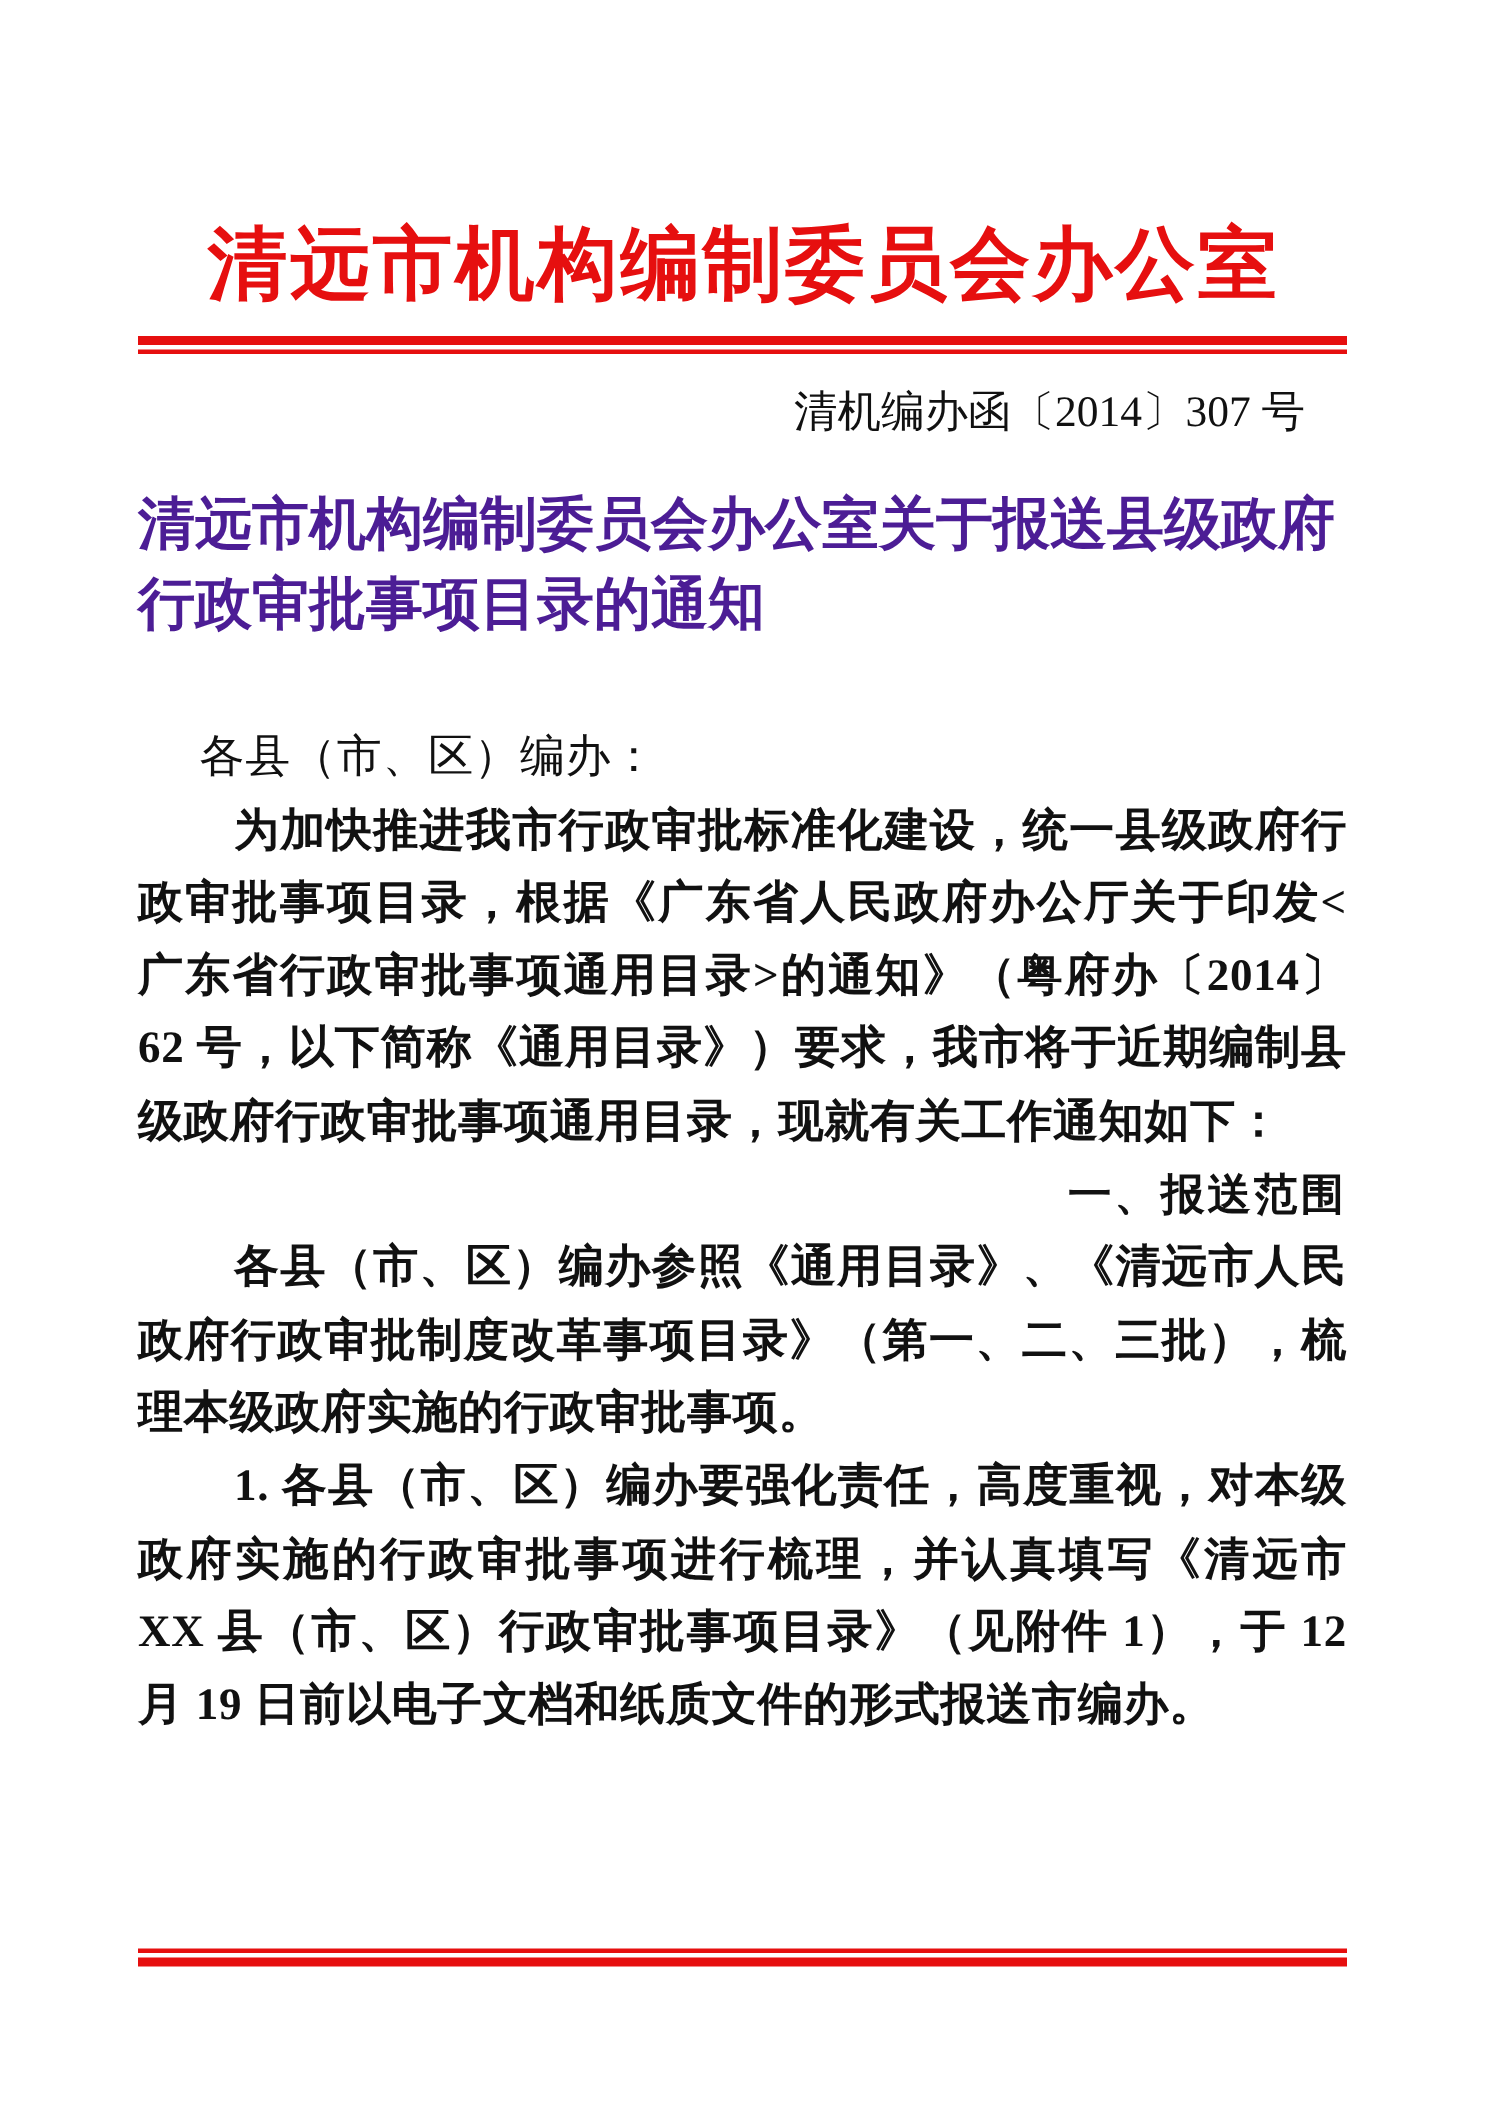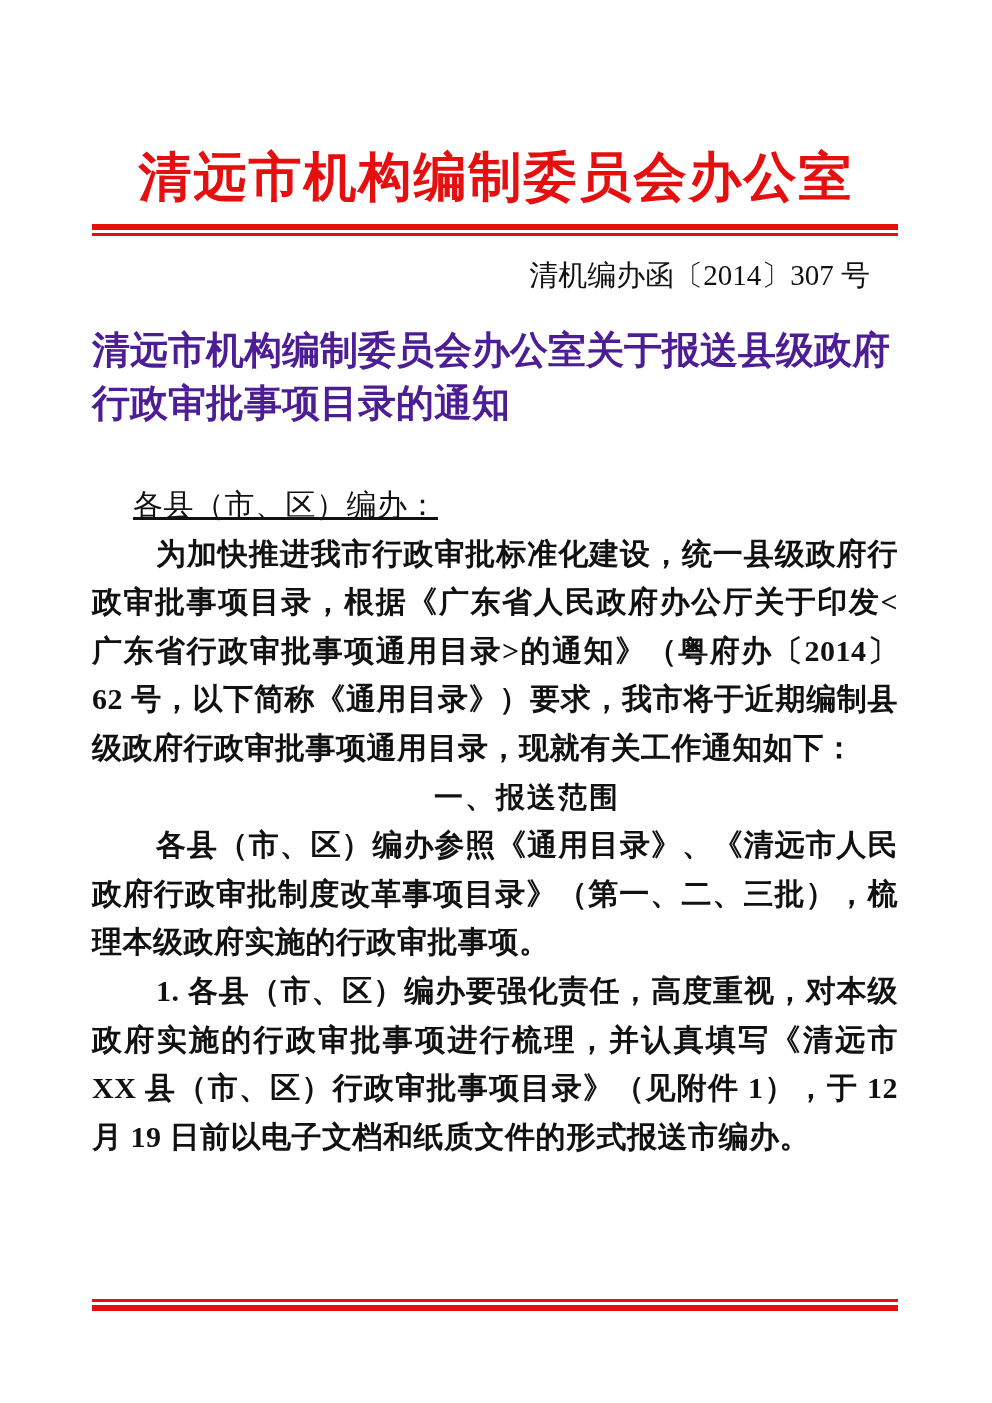--- a/index.html
+++ b/index.html
@@ -77,29 +77,28 @@
     letter-spacing: 0.5px;
     text-align: justify;
     text-justify: inter-ideograph;
     color: #111111;
   }
   .body-text p { margin: 0; padding: 0; }
 
   .salutation {
     text-indent: 41px;
     text-align: left;
-    text-decoration: underline;
   }
   .para {
     text-indent: 64px;
     font-weight: bold;
   }
   .sec-heading {
     text-indent: 64px;
-    text-align: center;
+    text-align: right;
     font-family: "Liberation Sans", sans-serif;
     font-weight: 700;
     font-size: 29px;
     letter-spacing: 2px;
   }
 </style>
 </head>
 <body>
 
 <div class="page">

